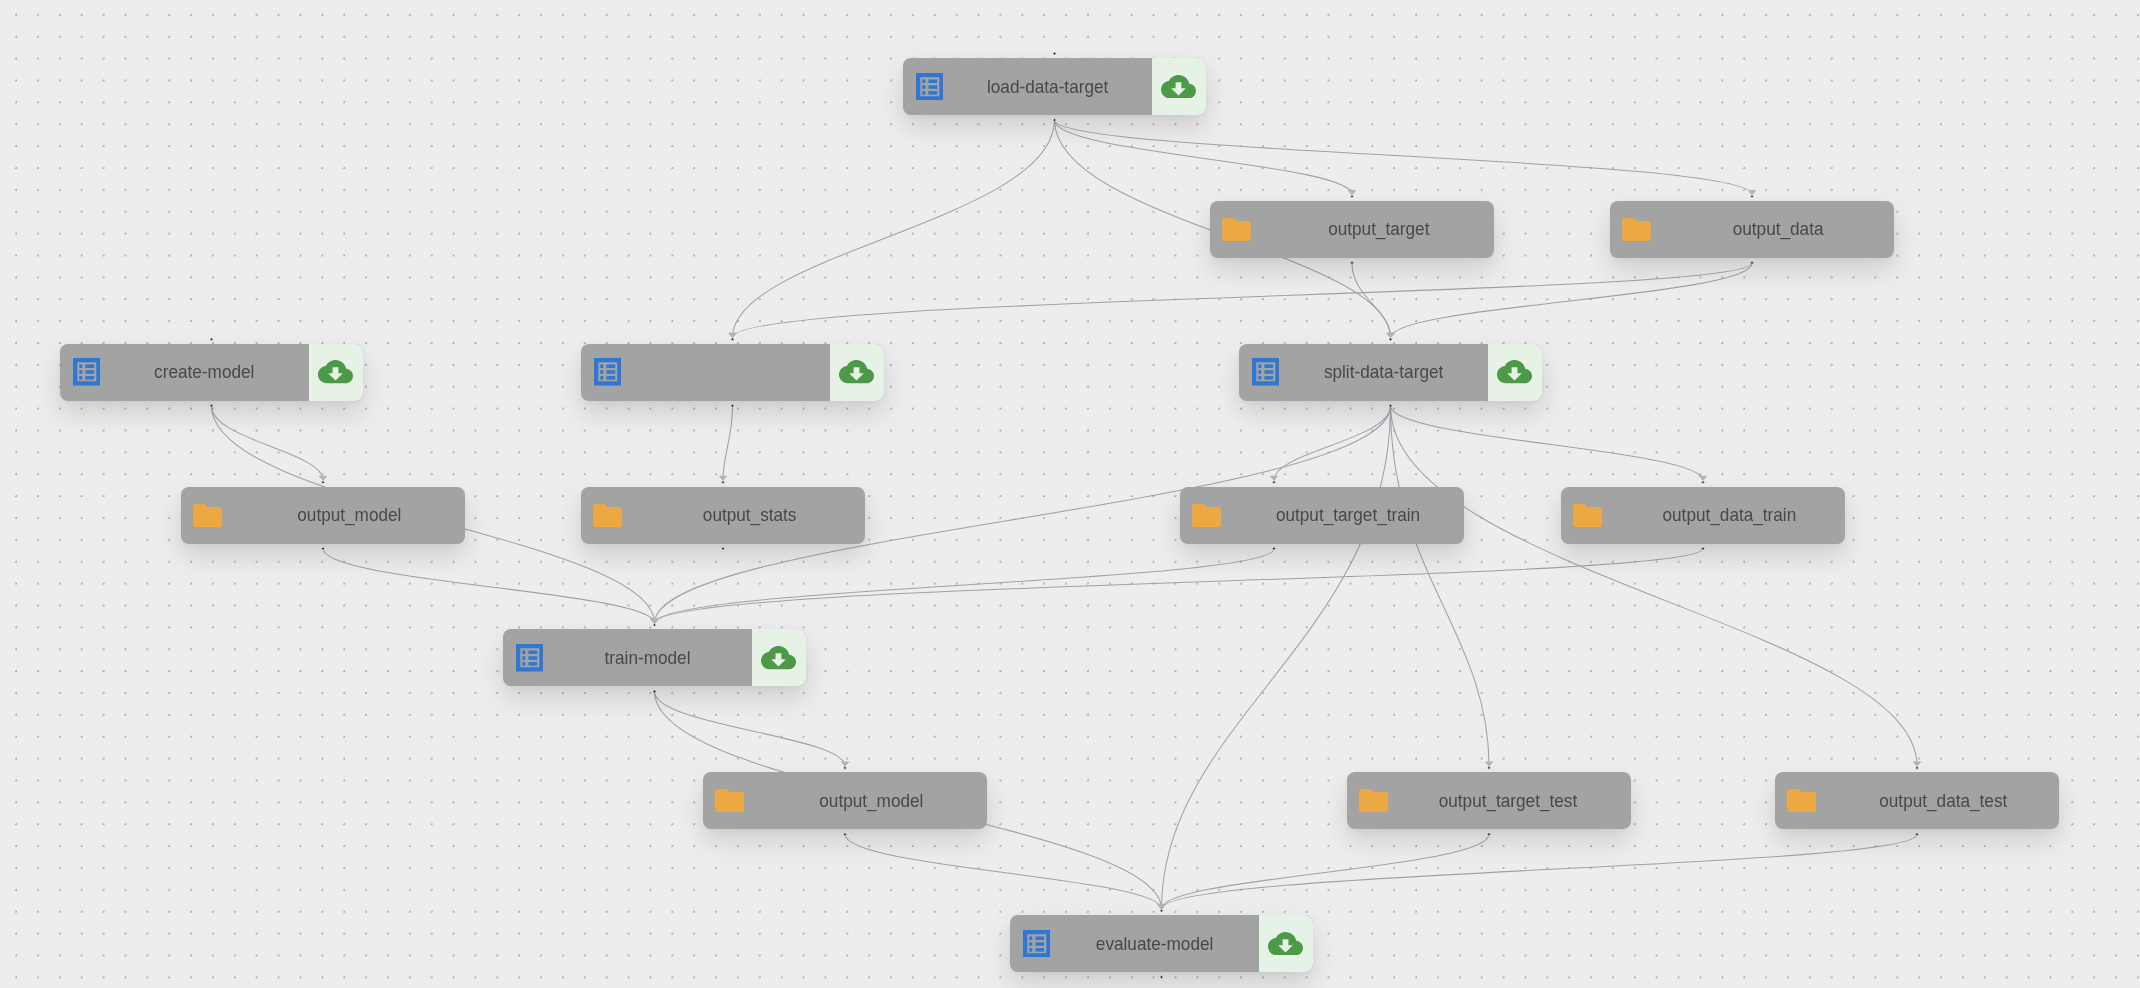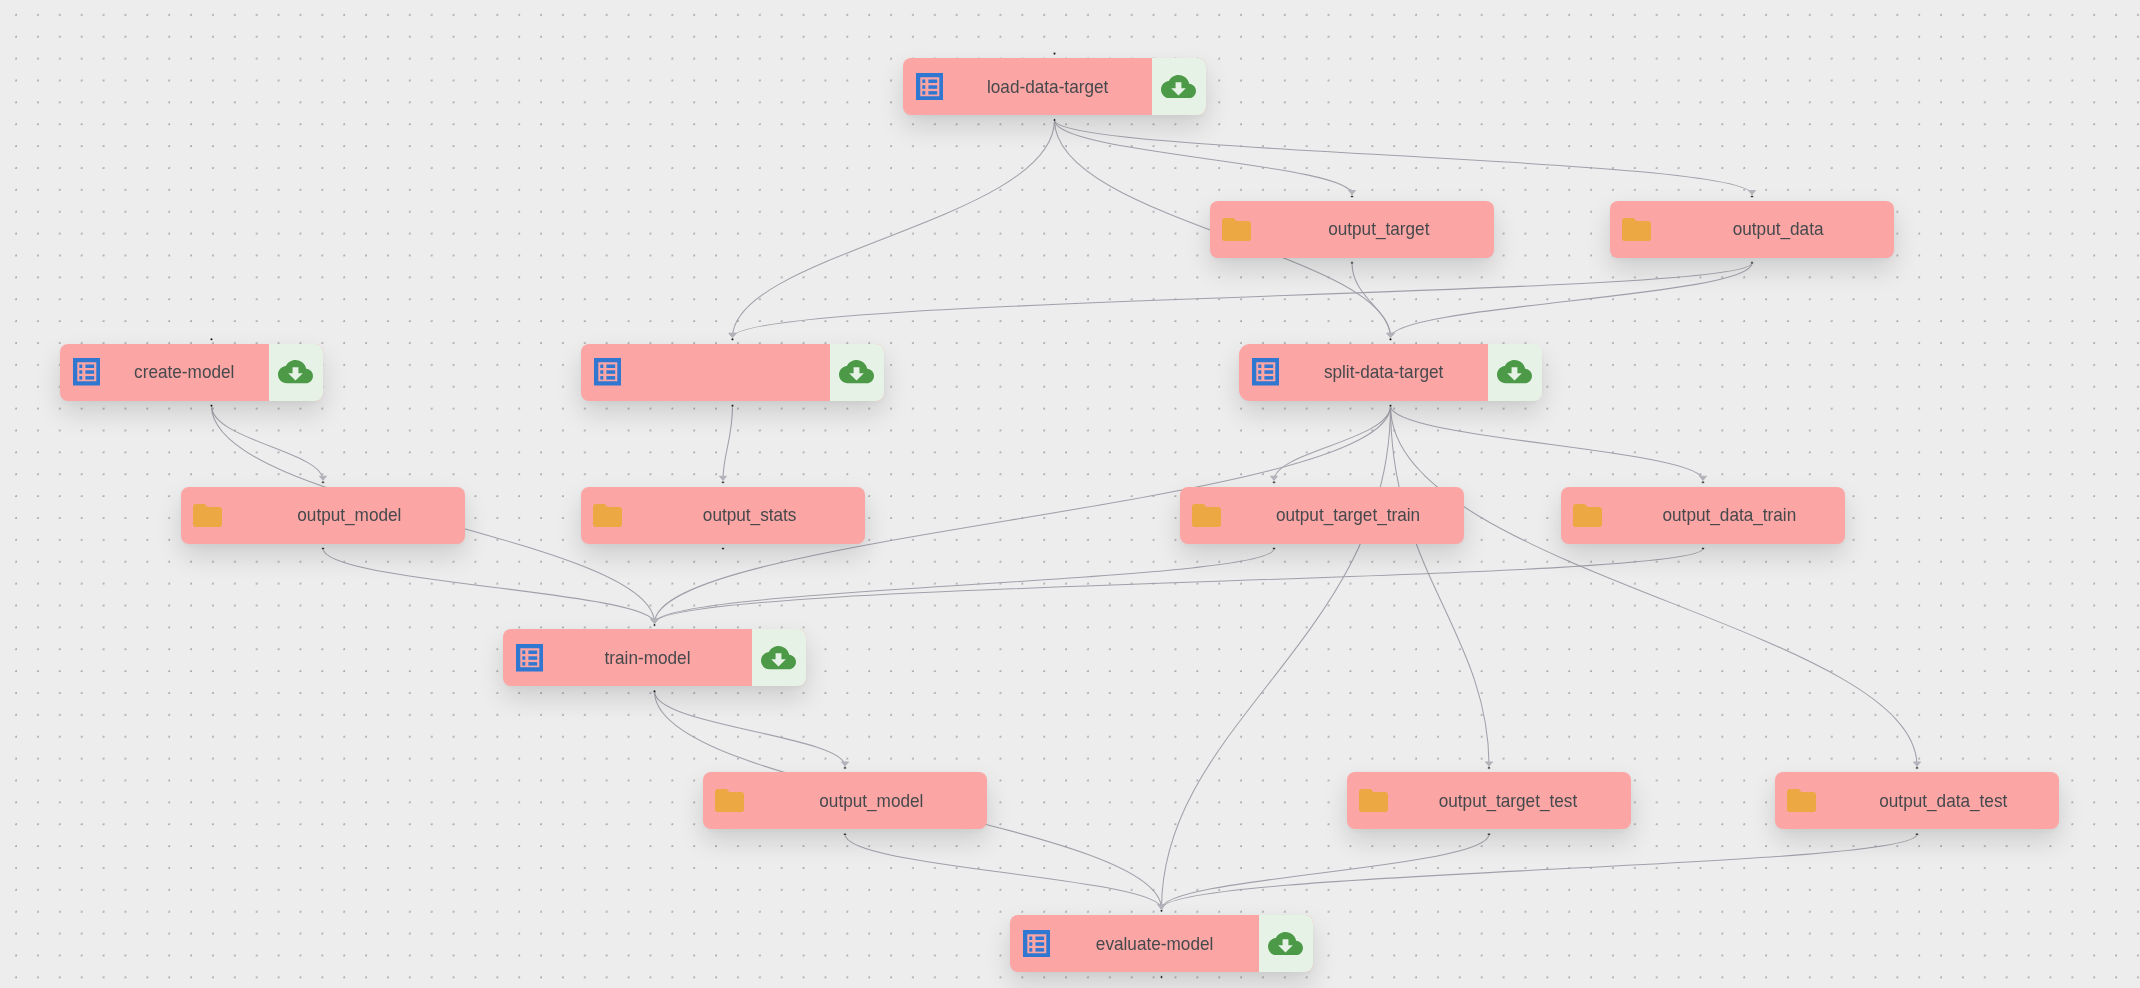--- a/index.html
+++ b/index.html
@@ -13,21 +13,21 @@
   #canvas{position:relative;width:2140px;height:988px;overflow:hidden;background:#ededed;}
   #dots{position:absolute;left:0;top:0;right:0;bottom:0;
     background-image:radial-gradient(circle at 1.2px 1.2px, #aeaeb3 0.82px, rgba(0,0,0,0) 1.15px);
     background-size:21.886px 21.886px;
     background-position:15px 13.8px;
   }
   #edges{position:absolute;left:0;top:0;width:2140px;height:988px;overflow:visible;}
   .edge-path{fill:none;stroke:#a0a0aa;stroke-width:1.05px;}
   .edge-arrow{fill:#b3b3bb;stroke:#b3b3bb;stroke-width:0.9px;stroke-linejoin:round;}
   .edge-dot{fill:#141414;stroke:#f4f4f4;stroke-width:0.7px;}
-  .node{position:absolute;border-radius:8px;background:#fca5a5;
+  .node{position:absolute;border-radius:8px;background:#a3a3a3;
      box-shadow:0 12px 26px rgba(0,0,0,0.135), 0 2px 5px rgba(0,0,0,0.03);}
   .node .ico{position:absolute;top:50%;display:block;}
   .node .label{position:absolute;top:0;bottom:0;display:flex;align-items:center;
      justify-content:center;color:#46494c;font-size:18.6px;white-space:nowrap;}
   .node .label > span{display:inline-block;transform:scaleX(0.924) translateZ(0);transform-origin:center;}
   .badge{position:absolute;right:0;top:0;bottom:0;
      background:#e7f2e7;border-radius:0 8px 8px 0;
      display:flex;align-items:center;justify-content:center;}
 </style>
 </head>
@@ -144,21 +144,21 @@
         </span>
       </div>
       <div class="node" style="left: 1610px; top: 200.9px; width: 284px; height: 57px;">
         <span class="ico" style="left:12.2px;margin-top:-11.6px"><svg width="29.0" height="23.2" viewBox="2 4 20 16">
             <path fill="#eca843" d="M10 4H4c-1.1 0-1.99 .9-1.99 2L2 18c0 1.1 .9 2 2 2h16c1.1 0 2-.9 2-2V8c0-1.1-.9-2-2-2h-8l-2-2z"></path>
           </svg></span>
         <span class="label" style="left:53px;right:0px">
           <span>output_data</span>
         </span>
       </div>
-      <div class="node" style="left: 60px; top: 343.7px; width: 263px; height: 57px;">
+      <div class="node" style="left: 60px; top: 343.7px; width: 303px; height: 57px;">
         <span class="ico" style="left:12.7px;margin-top:-13.8px"><svg width="27.6" height="27.6" viewBox="0 0 24 24">
             <path fill="#2f77d1" fill-rule="evenodd" d="M0 0H24V24H0Z M3.74 3.74V20.26H20.26V3.74Z"></path>
             <rect fill="#2f77d1" x="5.48" y="5.65" width="2.61" height="3.04"></rect>
             <rect fill="#2f77d1" x="10.78" y="5.65" width="7.65" height="3.04"></rect>
             <rect fill="#2f77d1" x="5.48" y="10.7" width="2.61" height="3.04"></rect>
             <rect fill="#2f77d1" x="10.78" y="10.7" width="7.65" height="3.04"></rect>
             <rect fill="#2f77d1" x="5.48" y="15.74" width="2.61" height="3.04"></rect>
             <rect fill="#2f77d1" x="10.78" y="15.74" width="7.65" height="3.04"></rect>
           </svg></span>
         <span class="label" style="left:40px;right:54.3px">
@@ -179,21 +179,21 @@
             <rect fill="#2f77d1" x="10.78" y="10.7" width="7.65" height="3.04"></rect>
             <rect fill="#2f77d1" x="5.48" y="15.74" width="2.61" height="3.04"></rect>
             <rect fill="#2f77d1" x="10.78" y="15.74" width="7.65" height="3.04"></rect>
           </svg></span>
         <span class="badge" style="width:54.3px">
           <svg width="35.0" height="23.4" viewBox="0 4 24 16">
             <path fill="#4c9a48" d="M19.35 10.04C18.67 6.59 15.64 4 12 4 9.11 4 6.6 5.64 5.35 8.04 2.34 8.36 0 10.91 0 14c0 3.31 2.69 6 6 6h13c2.76 0 5-2.24 5-5 0-2.64-2.05-4.78-4.65-4.96zM17 13l-5 5-5-5h3V9h4v4h3z"></path>
           </svg>
         </span>
       </div>
-      <div class="node" style="left: 1239px; top: 343.7px; width: 303px; height: 57px; border-radius: 11px;">
+      <div class="node" style="left: 1239px; top: 343.7px; width: 303px; height: 57px;">
         <span class="ico" style="left:12.7px;margin-top:-13.8px"><svg width="27.6" height="27.6" viewBox="0 0 24 24">
             <path fill="#2f77d1" fill-rule="evenodd" d="M0 0H24V24H0Z M3.74 3.74V20.26H20.26V3.74Z"></path>
             <rect fill="#2f77d1" x="5.48" y="5.65" width="2.61" height="3.04"></rect>
             <rect fill="#2f77d1" x="10.78" y="5.65" width="7.65" height="3.04"></rect>
             <rect fill="#2f77d1" x="5.48" y="10.7" width="2.61" height="3.04"></rect>
             <rect fill="#2f77d1" x="10.78" y="10.7" width="7.65" height="3.04"></rect>
             <rect fill="#2f77d1" x="5.48" y="15.74" width="2.61" height="3.04"></rect>
             <rect fill="#2f77d1" x="10.78" y="15.74" width="7.65" height="3.04"></rect>
           </svg></span>
         <span class="label" style="left:40px;right:54.3px">

